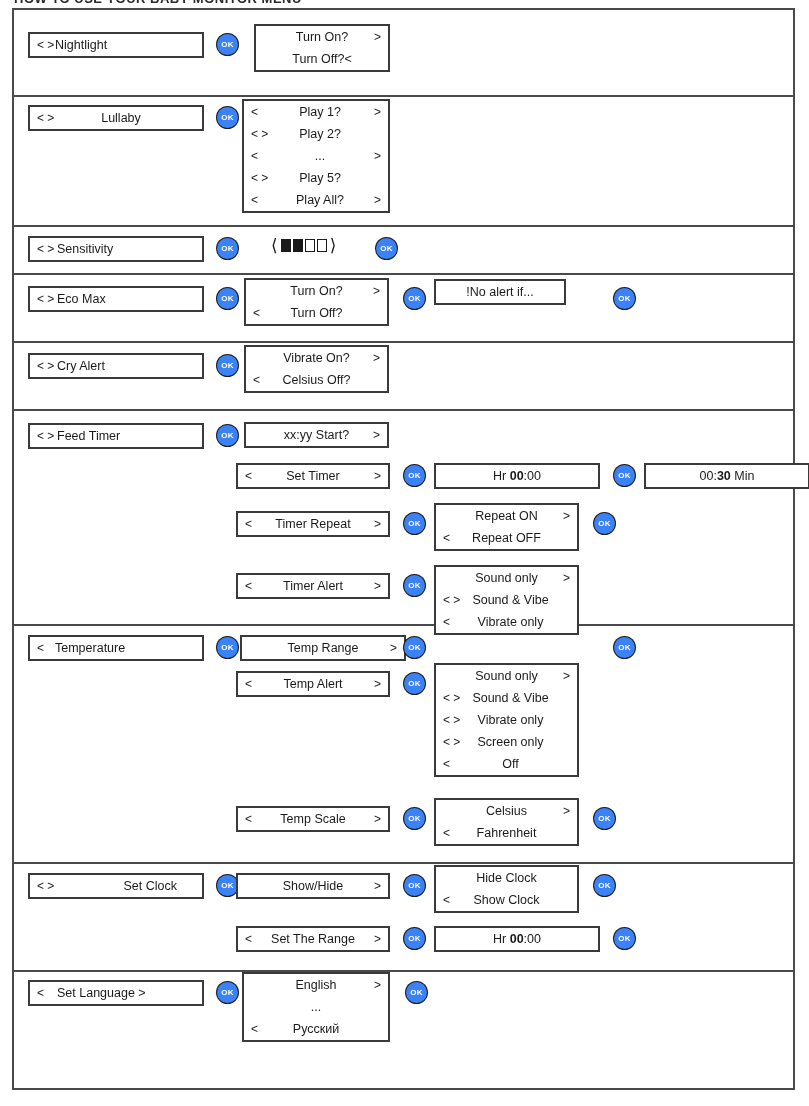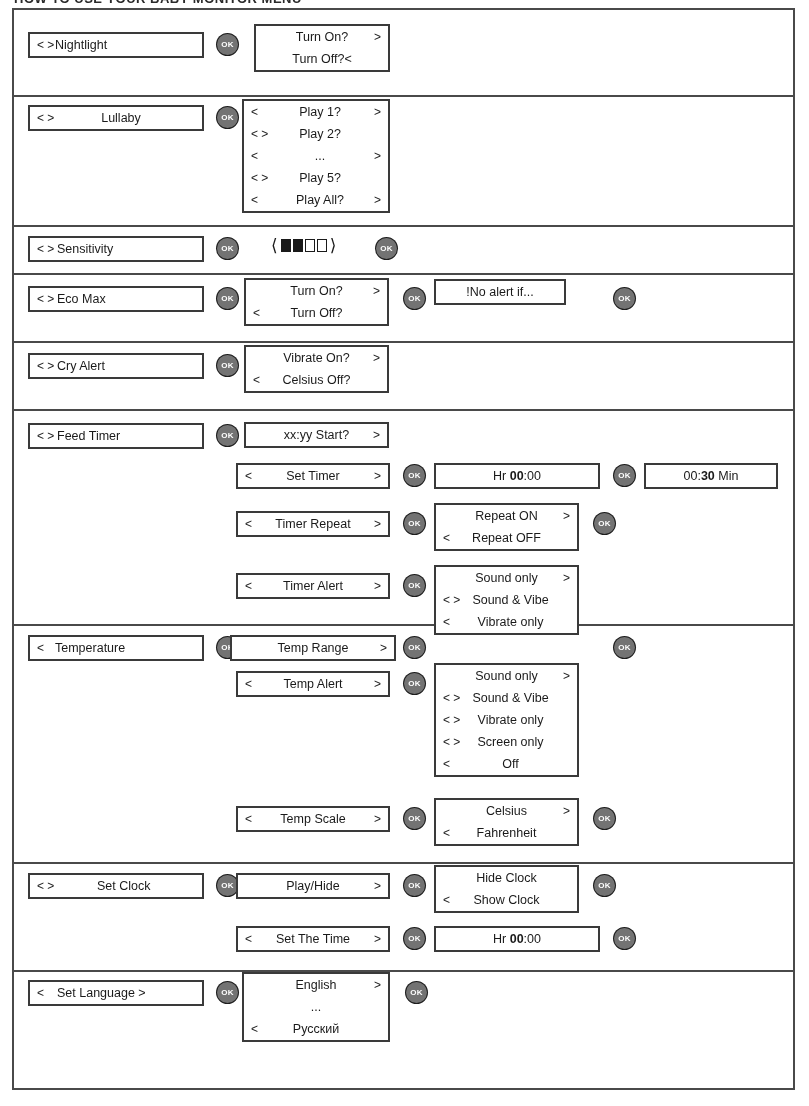--- a/index.html
+++ b/index.html
@@ -56,21 +56,21 @@
   .line .lt{width:18px;text-align:left;flex:0 0 18px;font-size:12px;}
   .line .ctr{flex:1 1 auto;text-align:center;}
   .line .gt{width:18px;text-align:right;flex:0 0 18px;font-size:12px;}
   .line.compact .lt{width:26px;flex:0 0 26px;text-align:left;}
 
   b{font-weight:bold;}
 
   
   .okbtn{
     width:21px;height:21px;border-radius:50%;
-    background:#737373;
+    background:#3b82f6;
     color:#fff;
     font-size:8px;font-weight:bold;
     display:flex;align-items:center;justify-content:center;
     letter-spacing:.3px;
     flex:0 0 21px;
     box-shadow:0 0 0 1px #1c1c1c;
     font-family:"Liberation Sans","DejaVu Sans",sans-serif;
   }
 
   
@@ -250,21 +250,21 @@
           <span class="gt">&gt;</span>
         </div>
     </div>
     <div style="position:absolute;left:390px;top:54px;" class="okbtn">OK</div>
     <div style="position:absolute;left:420px;top:52px;width:166px;" class="box">
       <div class="line">
           <span class="ctr"><span>Hr </span><b>00</b><span>:00</span></span>
         </div>
     </div>
     <div style="position:absolute;left:600px;top:54px;" class="okbtn">OK</div>
-    <div style="position:absolute;left:630px;top:52px;width:134px;" class="box">
+    <div style="position:absolute;left:630px;top:52px;width:166px;" class="box">
       <div class="line">
           <span class="ctr"><span>00:</span><b>30</b><span> Min</span></span>
         </div>
     </div>
     <div style="position:absolute;left:-999px;top:0;"></div>
 
     <div style="position:absolute;left:222px;top:100px;width:154px;" class="box">
       <div class="line">
           <span class="lt">&lt;</span>
           <span class="ctr">Timer Repeat</span>
@@ -316,21 +316,21 @@
   <div class="section" style="height:238px;">
     <div style="position:absolute;left:14px;top:9px;width:176px;" class="box">
       <div class="line">
           <span class="lt">&lt;</span>
           <span class="ctr" style="text-align:left;padding-left:0px;">Temperature</span>
           <span class="gt"></span>
         </div>
     </div>
     <div style="position:absolute;left:203px;top:11px;" class="okbtn">OK</div>
 
-    <div style="position:absolute;left:216px;top:9px;width:166px;" class="box">
+    <div style="position:absolute;left:226px;top:9px;width:166px;" class="box">
       <div class="line">
           <span class="lt"></span>
           <span class="ctr">Temp Range</span>
           <span class="gt">&gt;</span>
         </div>
     </div>
     <div style="position:absolute;left:390px;top:11px;" class="okbtn">OK</div>
     <div style="position:absolute;left:600px;top:11px;" class="okbtn">OK</div>
 
     <div style="position:absolute;left:222px;top:45px;width:154px;" class="box">
@@ -389,29 +389,29 @@
           <span class="gt"></span>
         </div>
     </div>
     <div style="position:absolute;left:580px;top:182px;" class="okbtn">OK</div>
   </div>
 
   <div class="section" style="height:108px;">
     <div style="position:absolute;left:14px;top:9px;width:176px;" class="box">
       <div class="line">
           <span class="lt">&lt; &gt;</span>
-          <span class="ctr" style="text-align:left;padding-left:2px;margin-left:40px;">Set Clock</span>
+          <span class="ctr" style="text-align:right;padding-left:2px;margin-left:40px;">Set Clock</span>
           <span class="gt"></span>
         </div>
     </div>
     <div style="position:absolute;left:203px;top:11px;" class="okbtn">OK</div>
     <div style="position:absolute;left:222px;top:9px;width:154px;" class="box">
       <div class="line">
           <span class="lt"></span>
-          <span class="ctr">Play/Hide</span>
+          <span class="ctr">Show/Hide</span>
           <span class="gt">&gt;</span>
         </div>
     </div>
     <div style="position:absolute;left:390px;top:11px;" class="okbtn">OK</div>
     <div style="position:absolute;left:420px;top:1px;width:145px;" class="box">
       <div class="line">
           <span class="lt"></span>
           <span class="ctr">Hide Clock</span>
           <span class="gt"></span>
         </div>
@@ -419,21 +419,21 @@
           <span class="lt">&lt;</span>
           <span class="ctr">Show Clock</span>
           <span class="gt"></span>
         </div>
     </div>
     <div style="position:absolute;left:580px;top:11px;" class="okbtn">OK</div>
 
     <div style="position:absolute;left:222px;top:62px;width:154px;" class="box">
       <div class="line">
           <span class="lt">&lt;</span>
-          <span class="ctr">Set The Time</span>
+          <span class="ctr">Set The Range</span>
           <span class="gt">&gt;</span>
         </div>
     </div>
     <div style="position:absolute;left:390px;top:64px;" class="okbtn">OK</div>
     <div style="position:absolute;left:420px;top:62px;width:166px;" class="box">
       <div class="line">
           <span class="ctr"><span>Hr </span><b>00</b><span>:00</span></span>
         </div>
     </div>
     <div style="position:absolute;left:600px;top:64px;" class="okbtn">OK</div>

